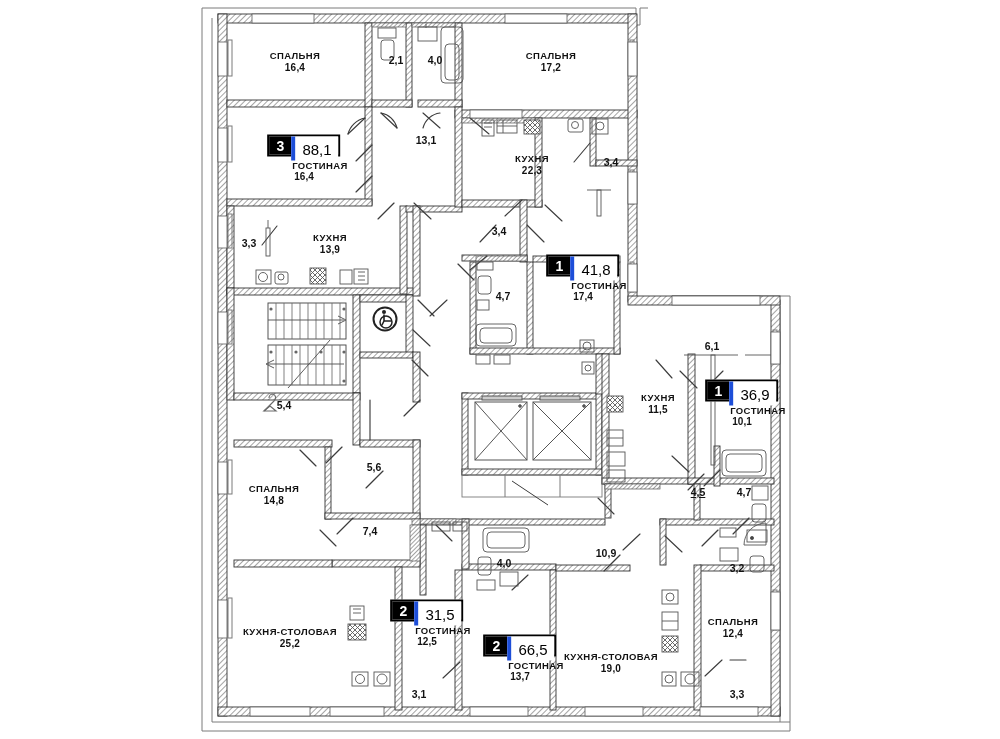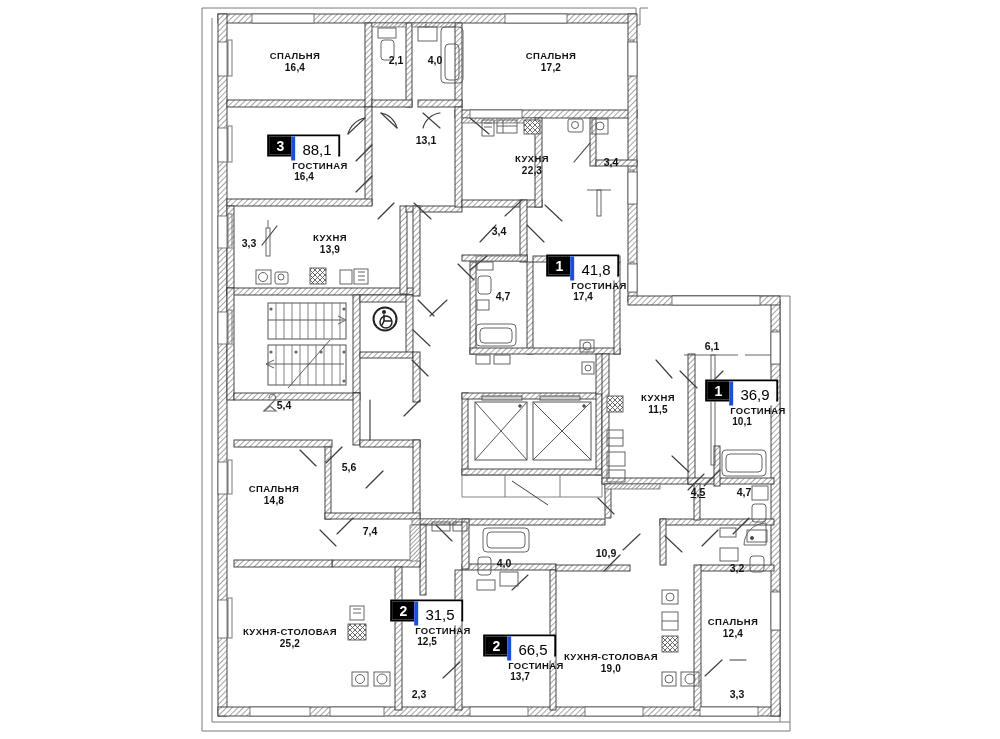--- a/index.html
+++ b/index.html
@@ -526,28 +526,28 @@
     </div>
     <div class="dim" style="left: 396px; top: 60px;">2,1</div>
     <div class="dim" style="left: 435px; top: 60px;">4,0</div>
     <div class="dim" style="left: 426px; top: 140px;">13,1</div>
     <div class="dim" style="left: 611px; top: 162px;">3,4</div>
     <div class="dim" style="left: 249px; top: 243px;">3,3</div>
     <div class="dim" style="left: 499px; top: 231px;">3,4</div>
     <div class="dim" style="left: 503px; top: 296px;">4,7</div>
     <div class="dim" style="left: 712px; top: 346px;">6,1</div>
     <div class="dim" style="left: 284px; top: 405px;">5,4</div>
-    <div class="dim" style="left: 349px; top: 467px;">5,6</div>
+    <div class="dim" style="left: 374px; top: 467px;">5,6</div>
     <div class="dim" style="left: 698px; top: 492px; text-decoration: underline;">4,5</div>
     <div class="dim" style="left: 744px; top: 492px;">4,7</div>
     <div class="dim" style="left: 370px; top: 531px;">7,4</div>
     <div class="dim" style="left: 504px; top: 563px;">4,0</div>
     <div class="dim" style="left: 606px; top: 553px;">10,9</div>
     <div class="dim" style="left: 737px; top: 568px;">3,2</div>
-    <div class="dim" style="left: 419px; top: 694px;">2,3</div>
+    <div class="dim" style="left: 419px; top: 694px;">3,1</div>
     <div class="dim" style="left: 737px; top: 694px;">3,3</div>
     <div class="badge-group" style="left: 304px; top: 158px;"><div class="badge">
         <div class="rooms">3</div>
         <div class="area">88,1</div>
       </div><span class="cap">ГОСТИНАЯ</span><span class="cap2">16,4</span></div>
     <div class="badge-group" style="left: 583px; top: 278px;"><div class="badge">
         <div class="rooms">1</div>
         <div class="area">41,8</div>
       </div><span class="cap">ГОСТИНАЯ</span><span class="cap2">17,4</span></div>
     <div class="badge-group" style="left: 742px; top: 403px;"><div class="badge">

